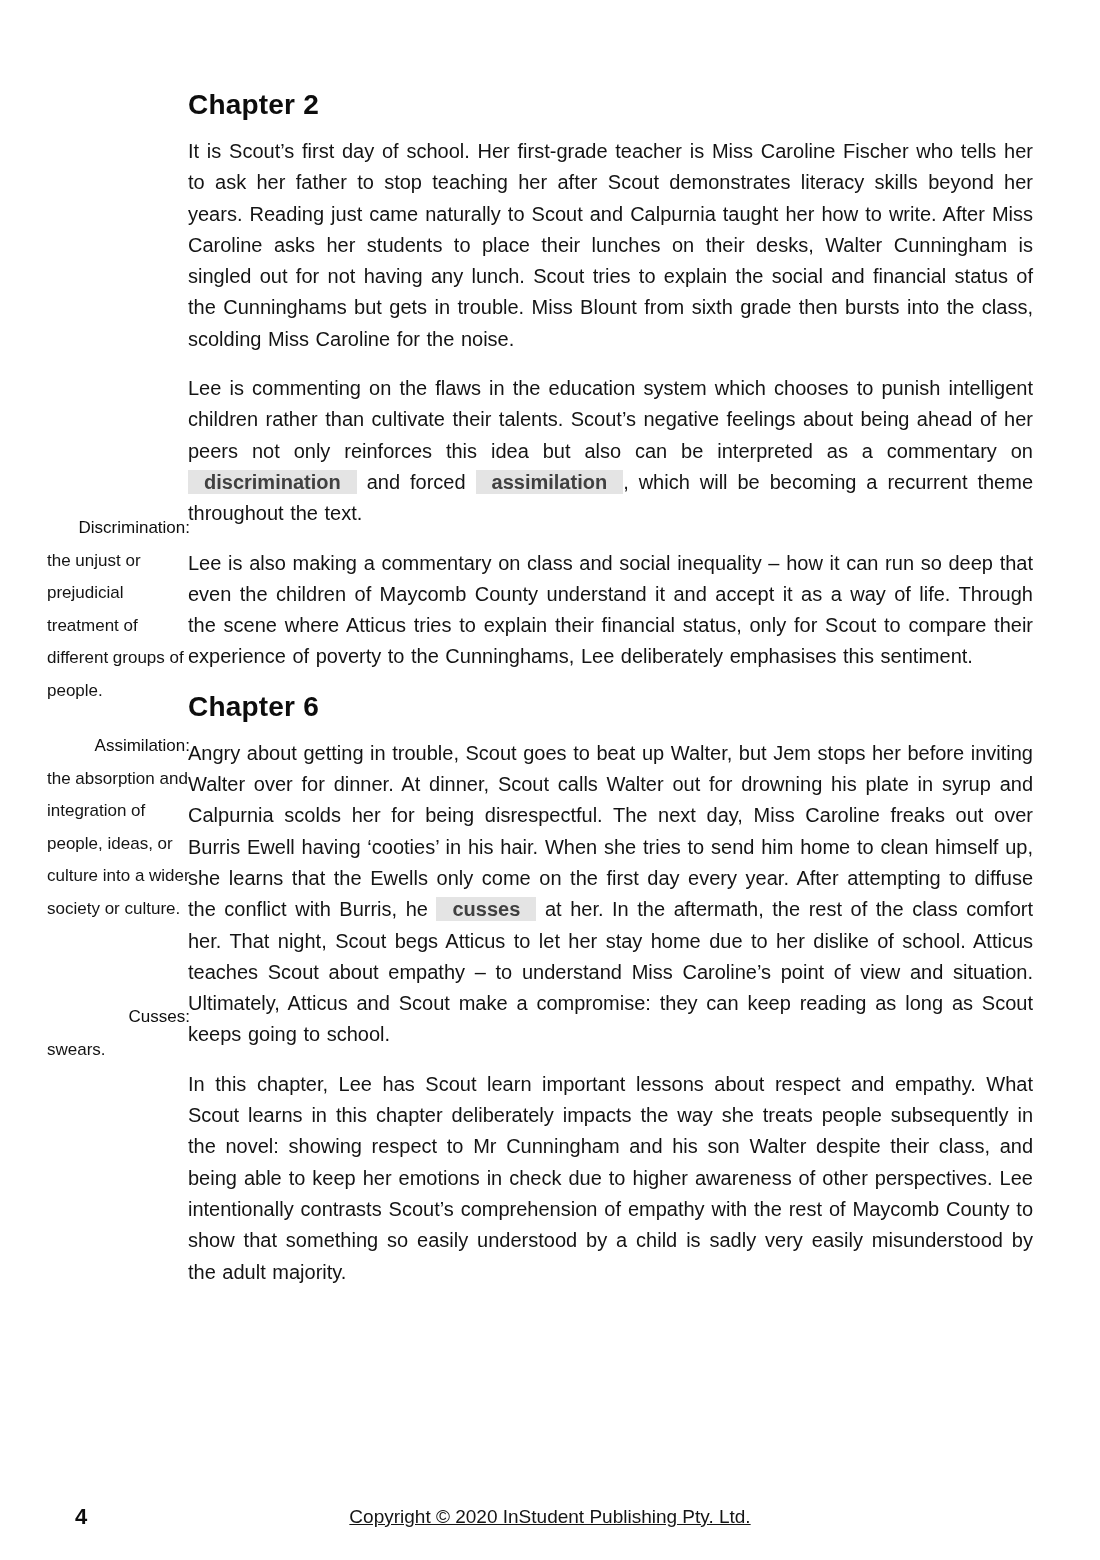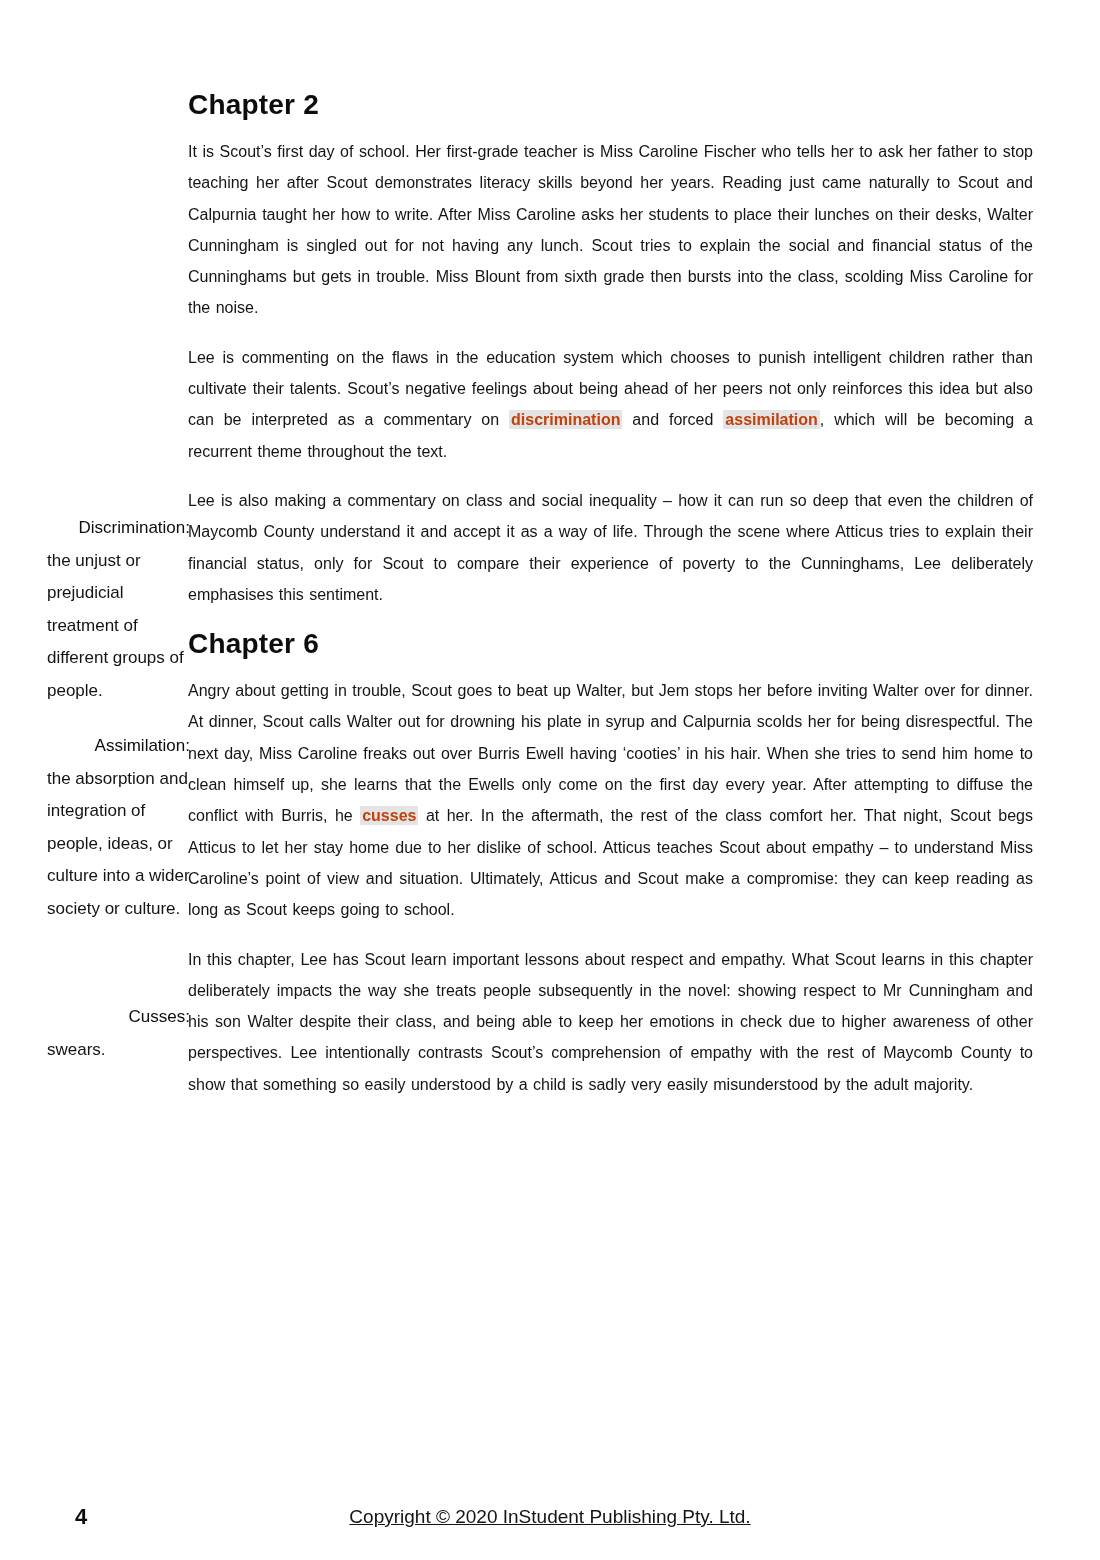--- a/index.html
+++ b/index.html
@@ -24,34 +24,34 @@
     margin-top: 14px;
   }
   .chapter-heading {
     font-size: 28px;
     font-weight: bold;
     letter-spacing: 0.2px;
     margin: 0 0 15px 0;
     color: #0d0d0d;
   }
   .body-para {
-    font-size: 16px;
+    font-size: 20px;
     line-height: 31.3px;
     text-align: justify;
     margin: 0 0 18px 0;
     color: #141414;
     word-spacing: 1px;
     hyphens: manual;
     -webkit-hyphens: manual;
   }
   .hl {
     font-weight: bold;
     background: #e4e4e4;
-    padding: 1px 2px;
-    color: #c2410c;
+    padding: 1px 16px;
+    color: #404040;
   }
 
   
   .margin-note {
     position: absolute;
     left: 38px;
     width: 152px;
     font-size: 17px;
     line-height: 32.5px;
     color: #141414;

